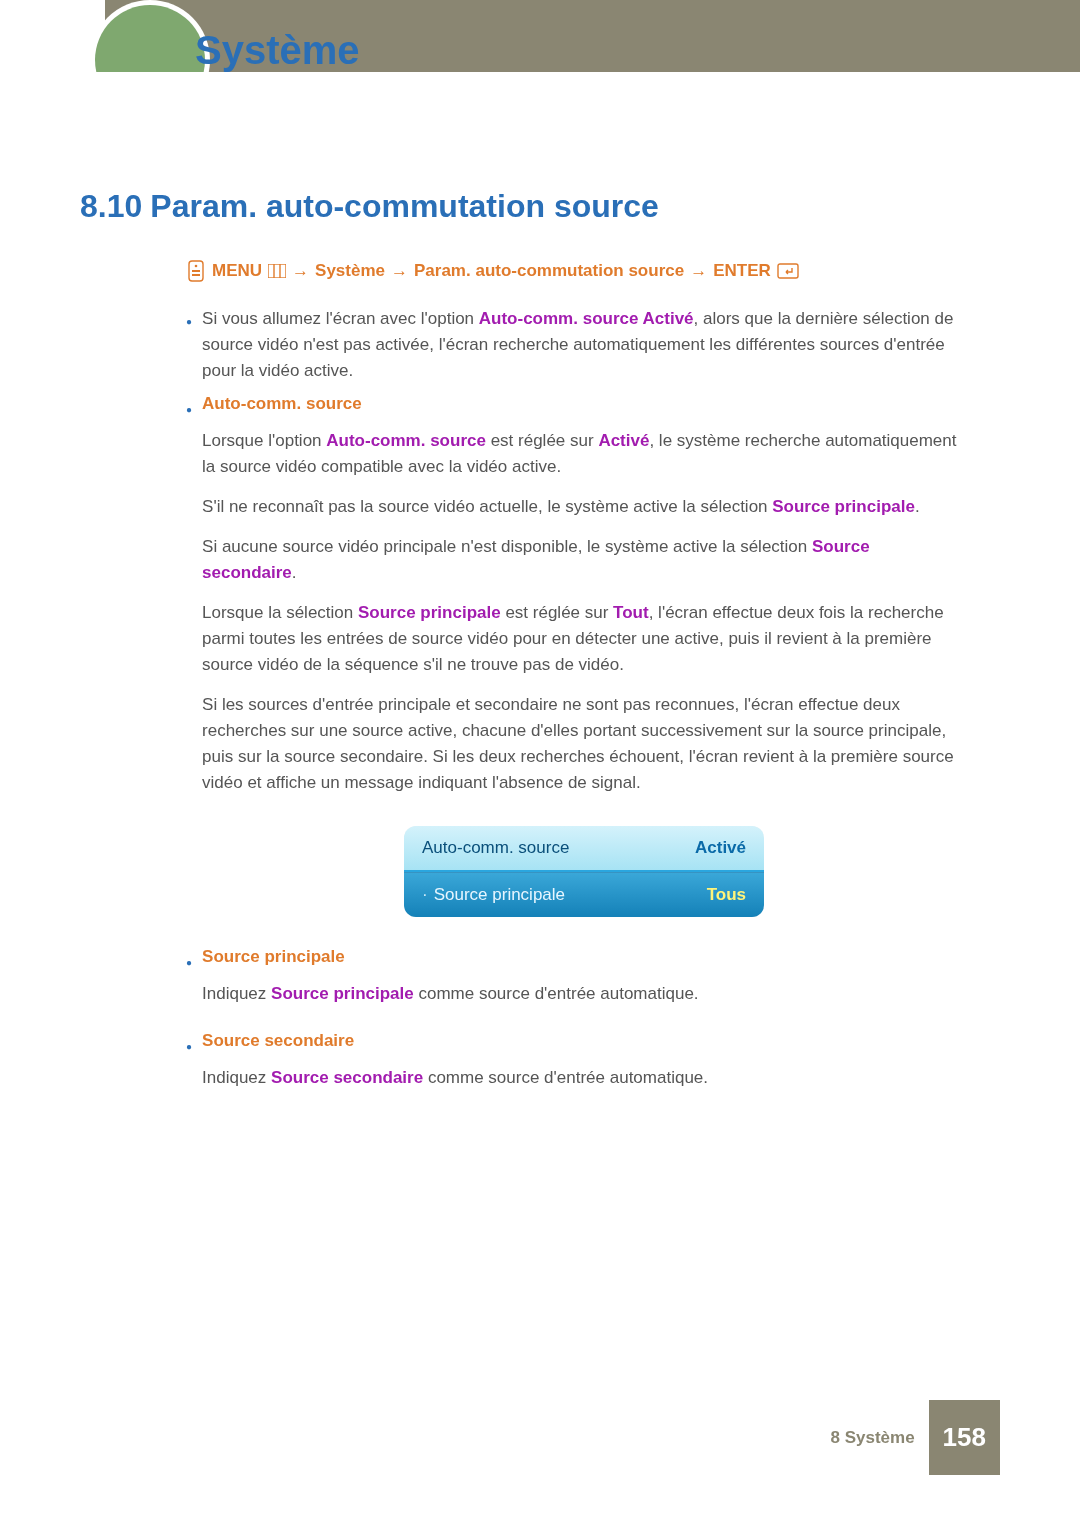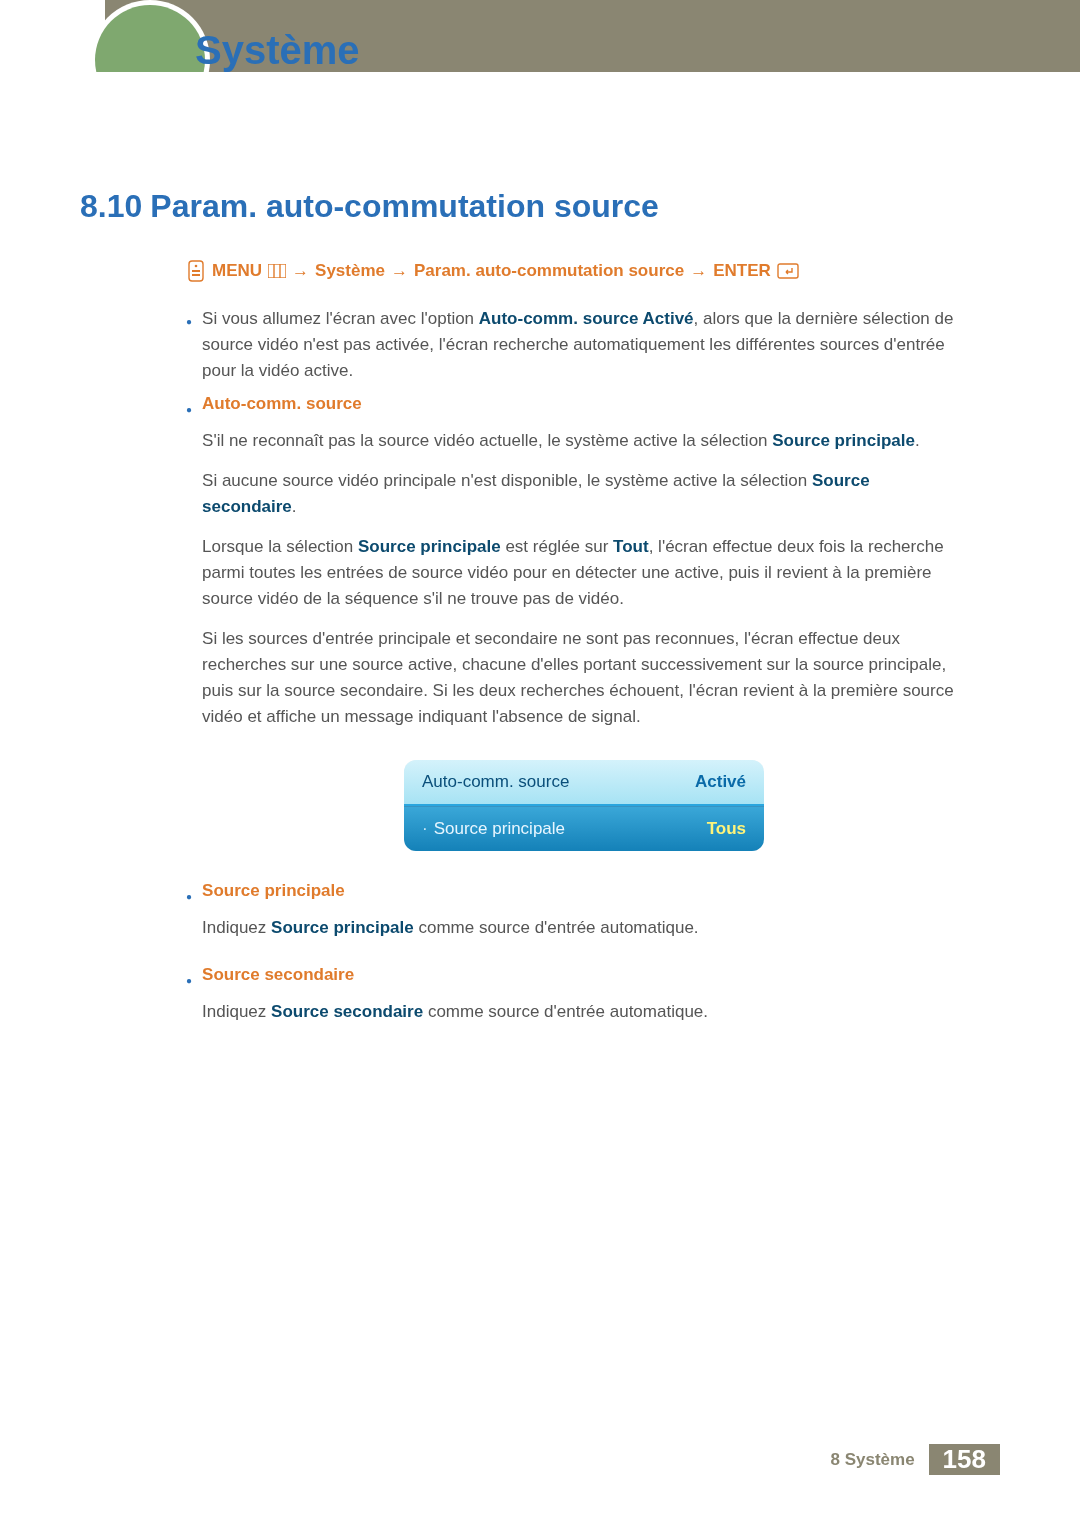--- a/index.html
+++ b/index.html
@@ -20,42 +20,42 @@
   .content { position: absolute; left: 186px; top: 260px; width: 780px; }
 
   .breadcrumb { display: flex; align-items: center; flex-wrap: wrap; gap: 6px; font-size: 17px; font-weight: bold; margin-bottom: 24px; }
   .breadcrumb .bc { color: #e07b2c; }
   .breadcrumb .arrow { color: #e07b2c; font-weight: bold; }
   .breadcrumb .icon { display: inline-flex; }
 
   .bullet-row { display: flex; gap: 10px; margin-bottom: 10px; }
   .bullet-dot { color: #2a6fb7; font-weight: bold; line-height: 22px; font-size: 10px; padding-top: 5px; }
   .body-text { font-size: 17px; line-height: 26px; color: #555; }
-  .hl { color: #0c4a6e; font-weight: bold; }
+  .hl { color: #a21caf; font-weight: bold; }
   .sub-head { color: #e07b2c; font-weight: bold; font-size: 17px; }
   .sub-block { margin-bottom: 14px; }
   .sub-body { font-size: 17px; line-height: 26px; color: #555; }
 
   
   .osd { width: 360px; margin: 30px auto 20px auto; border-radius: 12px; overflow: hidden; box-shadow: inset 0 0 0 1px rgba(0,0,0,0.05); }
   .osd .row { display: flex; justify-content: space-between; align-items: center; padding: 12px 18px; font-size: 17px; color: #fff; }
   .osd .row.selected { background: linear-gradient(#d4f2fb, #a7e3f4); color: #0a4f7a; font-weight: 500; border-bottom: 2px solid #2aa6df; }
   .osd .row.selected .val { color: #0a6aa8; font-weight: 600; }
   .osd .row.item { background: linear-gradient(#3aa7d8, #1481b8); border-top: 1px solid rgba(255,255,255,0.15); }
   .osd .row.item .lbl { color: #e7f6ff; }
   .osd .row.item .val { color: #fff47a; font-weight: 600; }
   .osd .row.item .sub-dot { color: #cfeaf6; margin-right: 6px; }
 
   .nav-instr { font-size: 17px; line-height: 26px; color: #555; margin: 10px 0 20px 0; display: flex; flex-wrap: wrap; align-items: center; gap: 4px; }
   .tri { display: inline-block; }
 
   
   .footer { position: absolute; right: 80px; bottom: 52px; display: flex; align-items: center; gap: 14px; }
   .footer-label { font-size: 17px; color: #8a8672; font-weight: 600; }
-  .footer-page { background: #8a8672; color: #fff; font-weight: bold; font-size: 26px; padding: 0 14px; }
+  .footer-page { background: #8a8672; color: #fff; font-weight: bold; font-size: 26px; padding: 22px 14px; }
 
   .enter-icon svg, .remote-icon svg, .menu-icon svg { display: block; }
 </style>
 </head>
 <body>
 
 <div class="page">
 
   <div class="header-strip"></div>
   <div class="chapter-badge">
@@ -113,20 +113,23 @@
       <div class="body-text">
         <span>Si vous allumez l'écran avec l'option </span><span class="hl">Auto-comm. source Activé</span><span>, alors que la dernière sélection de source vidéo n'est pas activée, l'écran recherche automatiquement les différentes sources d'entrée pour la vidéo active.</span>
       </div>
     </div>
 
     <div class="bullet-row" style="margin-top:10px;">
       <div class="bullet-dot">●</div>
       <div style="flex:1">
         <div class="sub-head sub-block">Auto-comm. source</div>
         <div class="sub-body sub-block">
+          <span>Lorsque l'option </span><span class="hl">Auto-comm. source</span><span> est réglée sur </span><span class="hl">Activé</span><span>, le système recherche automatiquement la source vidéo compatible avec la vidéo active.</span>
+        </div>
+        <div class="sub-body sub-block">
           <span>S'il ne reconnaît pas la source vidéo actuelle, le système active la sélection </span><span class="hl">Source principale</span><span>.</span>
         </div>
         <div class="sub-body sub-block">
           <span>Si aucune source vidéo principale n'est disponible, le système active la sélection </span><span class="hl">Source secondaire</span><span>.</span>
         </div>
         <div class="sub-body sub-block">
           <span>Lorsque la sélection </span><span class="hl">Source principale</span><span> est réglée sur </span><span class="hl">Tout</span><span>, l'écran effectue deux fois la recherche parmi toutes les entrées de source vidéo pour en détecter une active, puis il revient à la première source vidéo de la séquence s'il ne trouve pas de vidéo.</span>
         </div>
         <div class="sub-body sub-block">Si les sources d'entrée principale et secondaire ne sont pas reconnues, l'écran effectue deux recherches sur une source active, chacune d'elles portant successivement sur la source principale, puis sur la source secondaire. Si les deux recherches échouent, l'écran revient à la première source vidéo et affiche un message indiquant l'absence de signal.</div>
 

